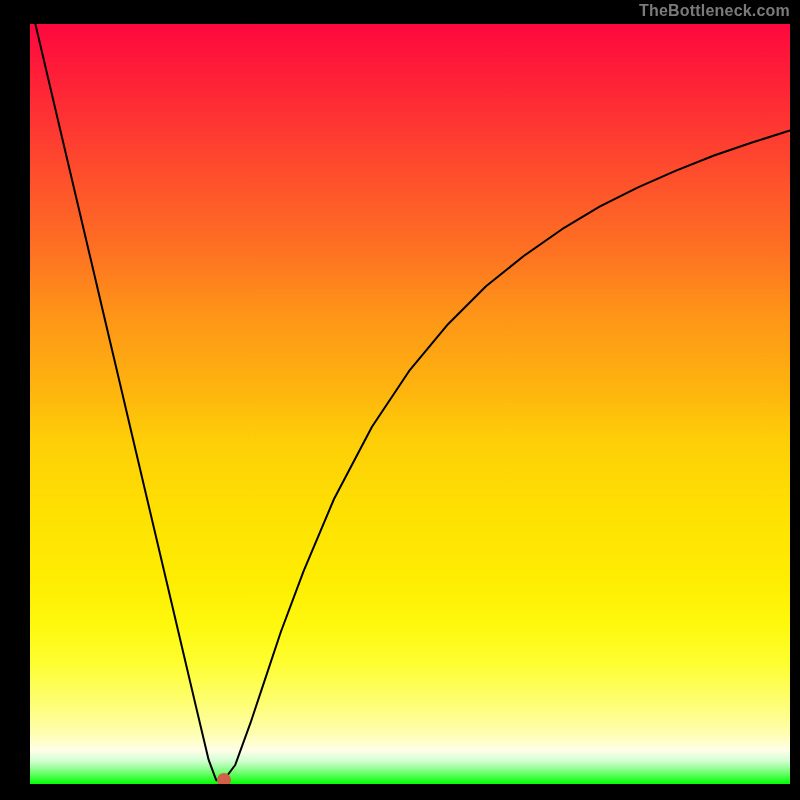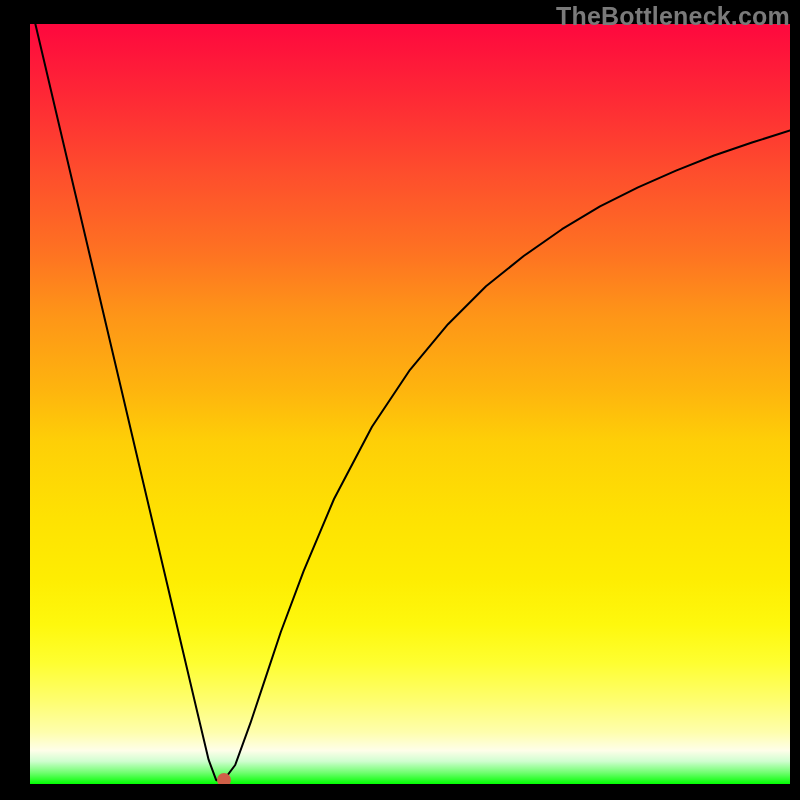--- a/index.html
+++ b/index.html
@@ -14,21 +14,21 @@
     position: relative;
     width: 800px;
     height: 800px;
     background: #000;
   }
   .watermark {
     position: absolute;
     top: 2px;
     right: 10px;
     color: #7a7a7a;
-    font-size: 25px;
+    font-size: 16px;
     font-weight: bold;
     letter-spacing: 0.2px;
     z-index: 3;
   }
   .plot-area {
     position: absolute;
     left: 30px;
     top: 24px;
     width: 760px;
     height: 760px;

